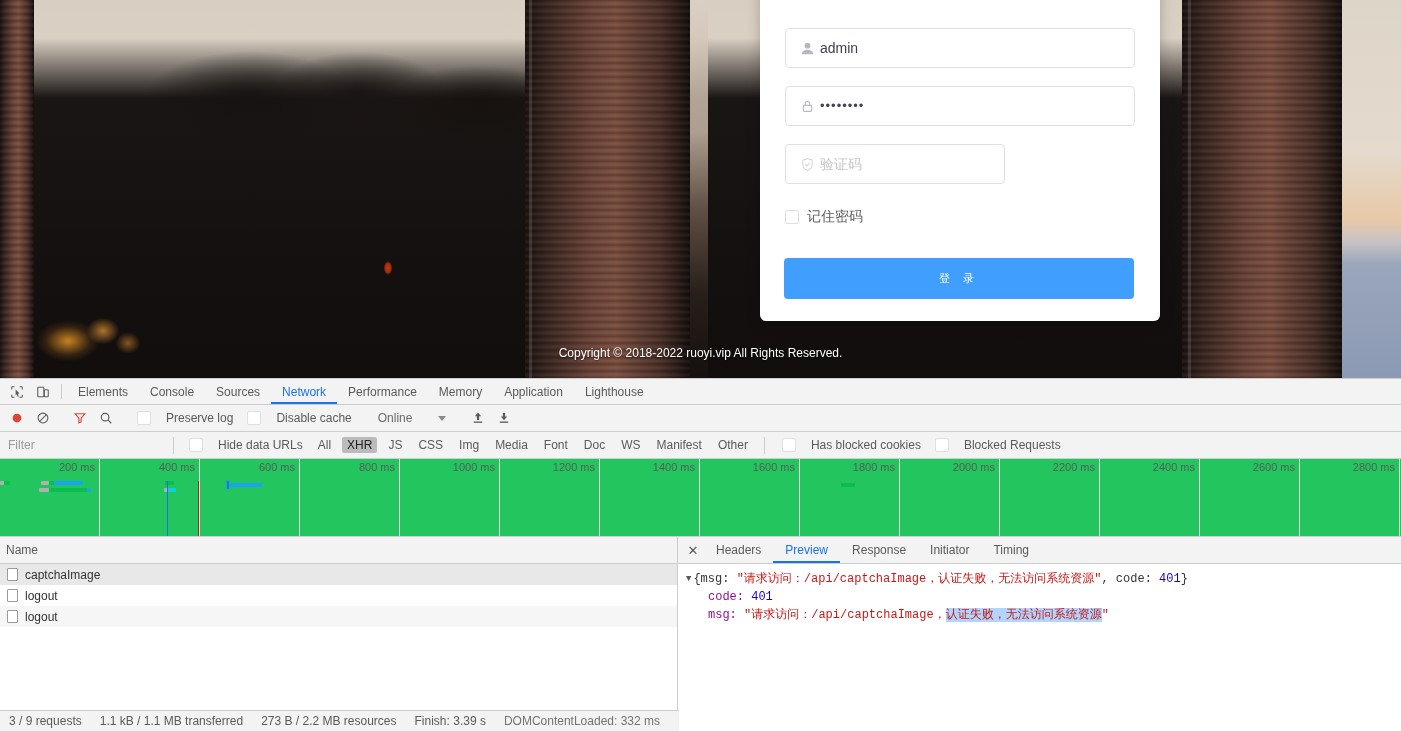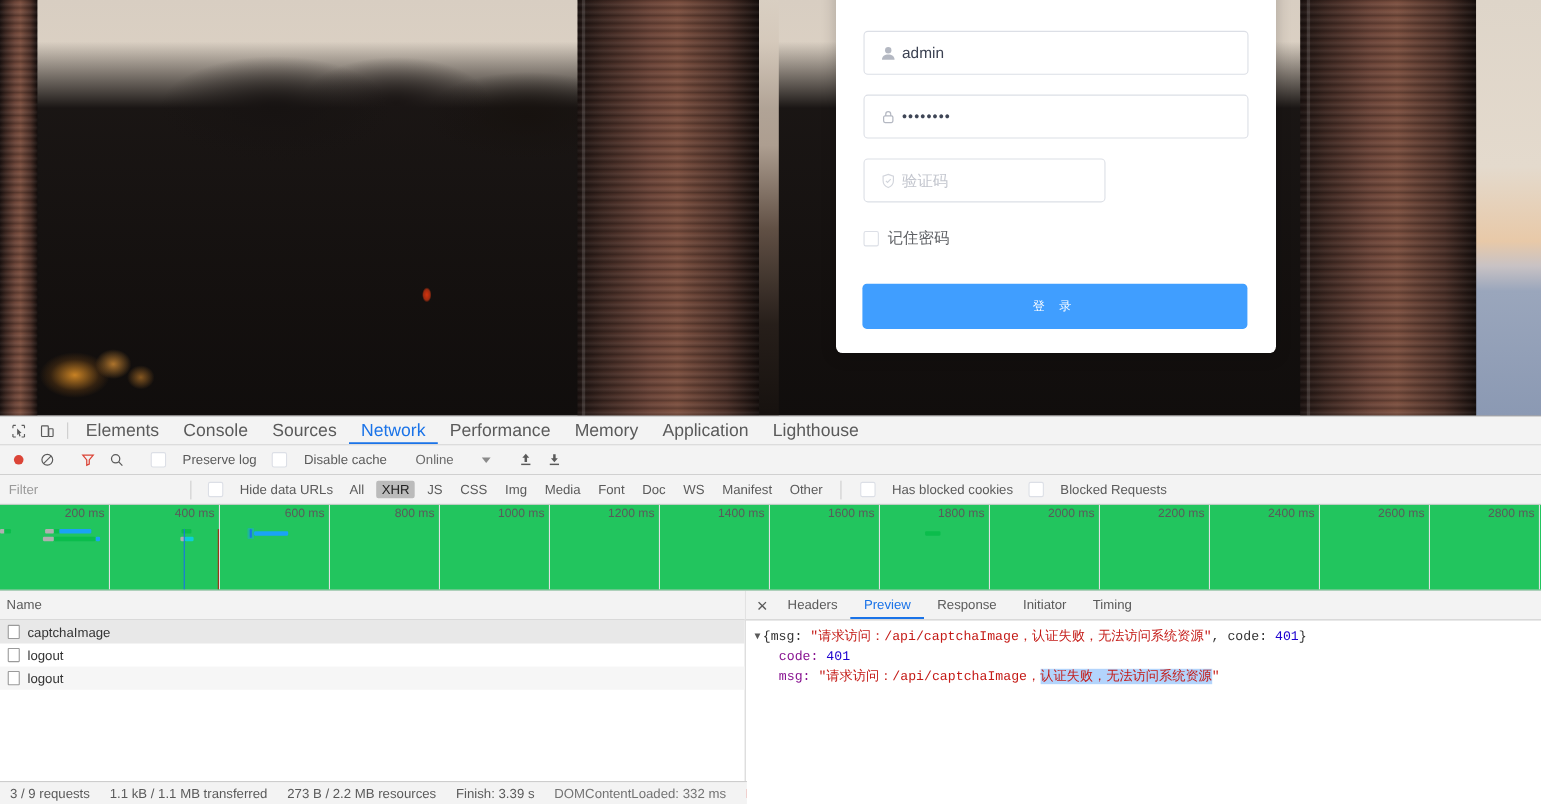--- a/index.html
+++ b/index.html
@@ -152,21 +152,21 @@
     width: 26px; display: flex; align-items: center; justify-content: center;
     color: #5a5a5a; cursor: pointer;
   }
   .vsep { width: 1px; background: #cdcdcd; margin: 5px 5px; }
   .dt-tab {
     padding: 0 11px;
     display: flex; align-items: center;
     color: #5a5a5a;
     cursor: pointer;
     white-space: nowrap;
-    font-size: 16px;
+    font-size: 12px;
     text-align: center;
   }
   .dt-tab.active { color: #1a73e8; box-shadow: inset 0 -2px 0 #1a73e8; }
 
   
   #net-toolbar {
     height: 27px;
     display: flex; align-items: center;
     background: #f3f3f3;
     border-bottom: 1px solid #cdcdcd;
@@ -354,20 +354,21 @@
       <span class="fv placeholder">验证码</span>
     </div>
 
     <div id="remember-row">
       <span class="cbox"></span>
       <span class="rlabel">记住密码</span>
     </div>
 
     <button id="login-button">登 录</button>
 
+    <div id="copyright">Copyright © 2018-2022 ruoyi.vip All Rights Reserved.</div>
   </div>
 
   <div id="devtools">
 
     <div id="dt-tabbar">
       <div class="dt-iconbtn">
         <svg width="14" height="14" viewBox="0 0 16 16" fill="none" stroke="#5a5a5a" stroke-width="1.2">
           <path d="M2 2h3M2 2v3M14 2h-3M14 2v3M2 14h3M2 14v-3M14 14h-3M14 14v-3"></path>
           <path d="M6.4 5.2 11 9.8l-2 .3L10 13l-1.2.6-1.1-2.9-1.3 1.4z" fill="#5a5a5a" stroke="none"></path>
         </svg>

